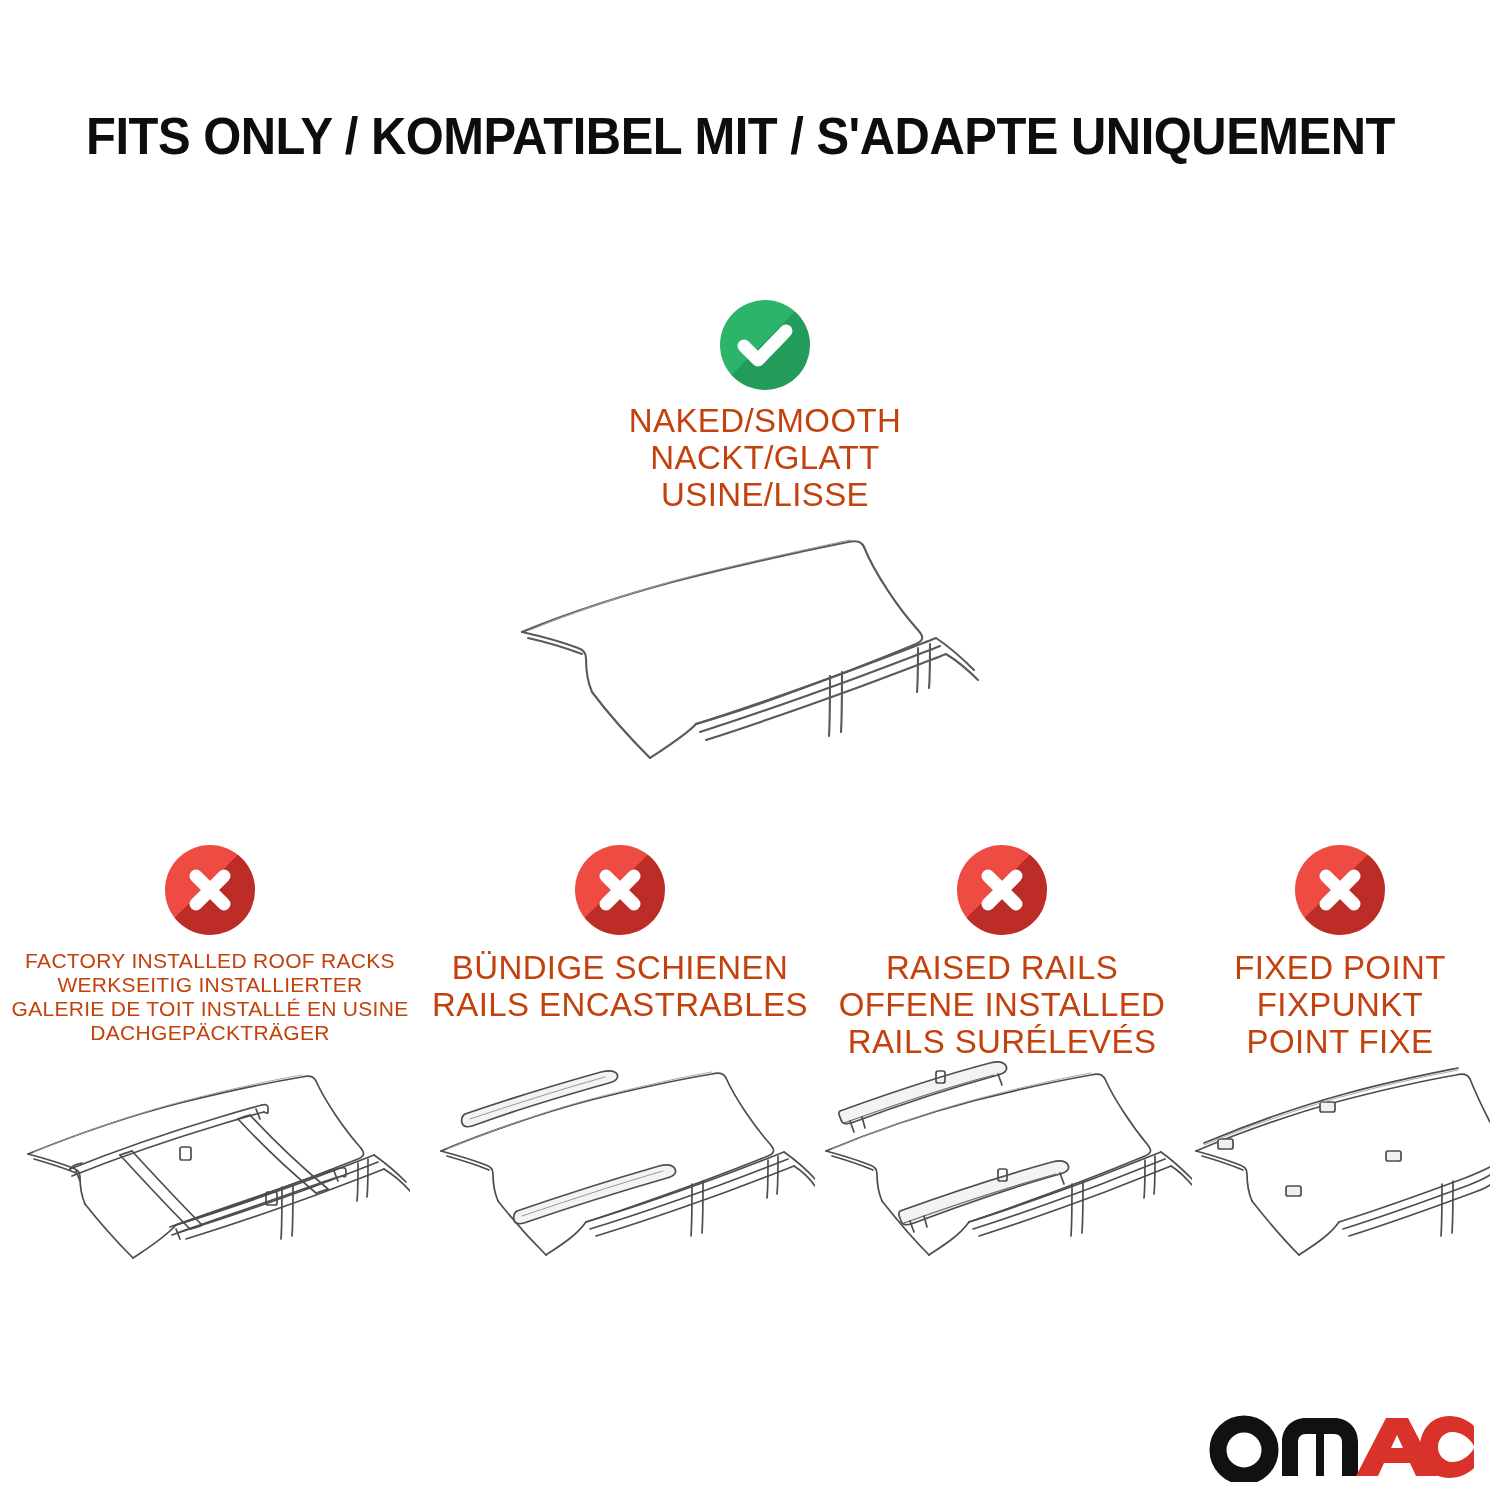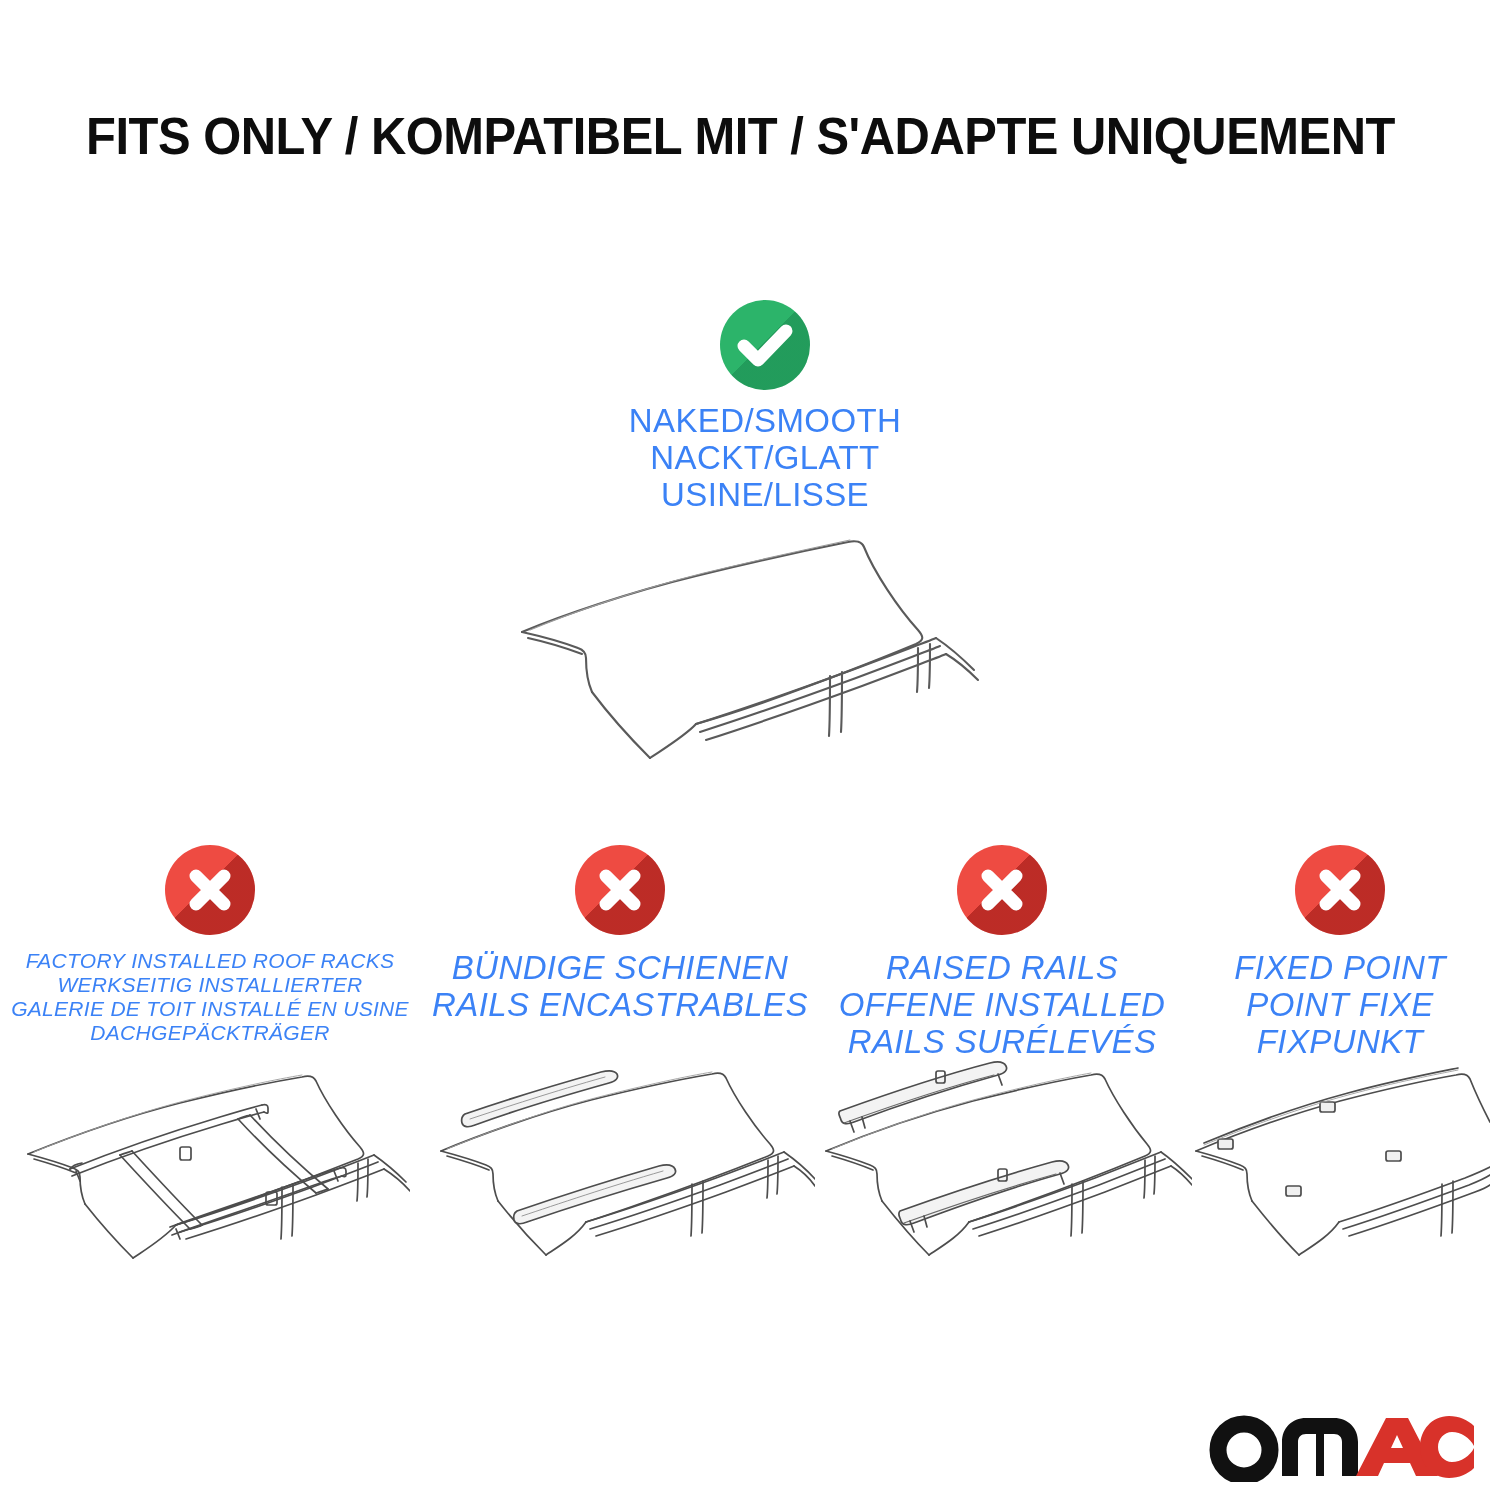--- a/index.html
+++ b/index.html
@@ -56,21 +56,21 @@
     background:linear-gradient(135deg,rgba(0,0,0,0) 46%,rgba(120,0,0,0.42) 46%);
   }
   .badge svg{position:absolute;left:0;top:0;}
 
   .cap{
     margin-top:12px;
     font-size:33px;
     font-weight:300;
     line-height:37px;
     letter-spacing:0.4px;
-    color:#3b82f6;
+    color:#c2410c;
     white-space:nowrap;
   }
   .cap.small{
     font-size:21px;
     line-height:24px;
     letter-spacing:0.3px;
   }
 
   .roof-main{
     position:absolute;
@@ -82,21 +82,21 @@
   .bad-row{
     position:absolute;
     left:0; top:845px;
     width:1500px;height:470px;
   }
   .bad-col{
     position:absolute;
     top:0;
     text-align:center;
   }
-  .bad-col .cap-wrap{height:110px;margin-top:14px;font-style:italic;}
+  .bad-col .cap-wrap{height:110px;margin-top:14px;}
   .bad-col .roof-small{
     position:relative;
     width:100%;height:225px;
   }
   .col0{left:10px;width:400px;}
   .col1{left:425px;width:390px;}
   .col2{left:812px;width:380px;}
   .col3{left:1190px;width:300px;}
 
   
@@ -353,22 +353,22 @@
     <div class="bad-col col3">
       <div class="badge red">
         <div class="shadow"></div>
         <svg width="90" height="90" viewBox="0 0 90 90" aria-hidden="true">
           <path d="M31 31 L59 59 M59 31 L31 59" fill="none" stroke="#ffffff" stroke-width="13" stroke-linecap="round" stroke-linejoin="round"></path>
         </svg>
       </div>
       <div class="cap-wrap">
         <div class="cap">
           <div>FIXED POINT</div>
+          <div>FIXPUNKT</div>
           <div>POINT FIXE</div>
-          <div>FIXPUNKT</div>
         </div>
       </div>
       <div class="roof-small">
         <svg width="300" height="225" viewBox="0 0 300 225">
           <g fill="none" stroke="#4d4d4d" stroke-width="1.7" stroke-linecap="round" stroke-linejoin="round">
             <path d="M6 92 C42 77 98 56 150 42 C200 29 243 20 266 16
                      C273 14 278 16 280 20
                      C288 40 300 63 300 63"></path>
             <path d="M6 92 C21 96 37 101 50 106 C55 108 57 110 57 115
                      C57 125 59 135 62 142"></path>

